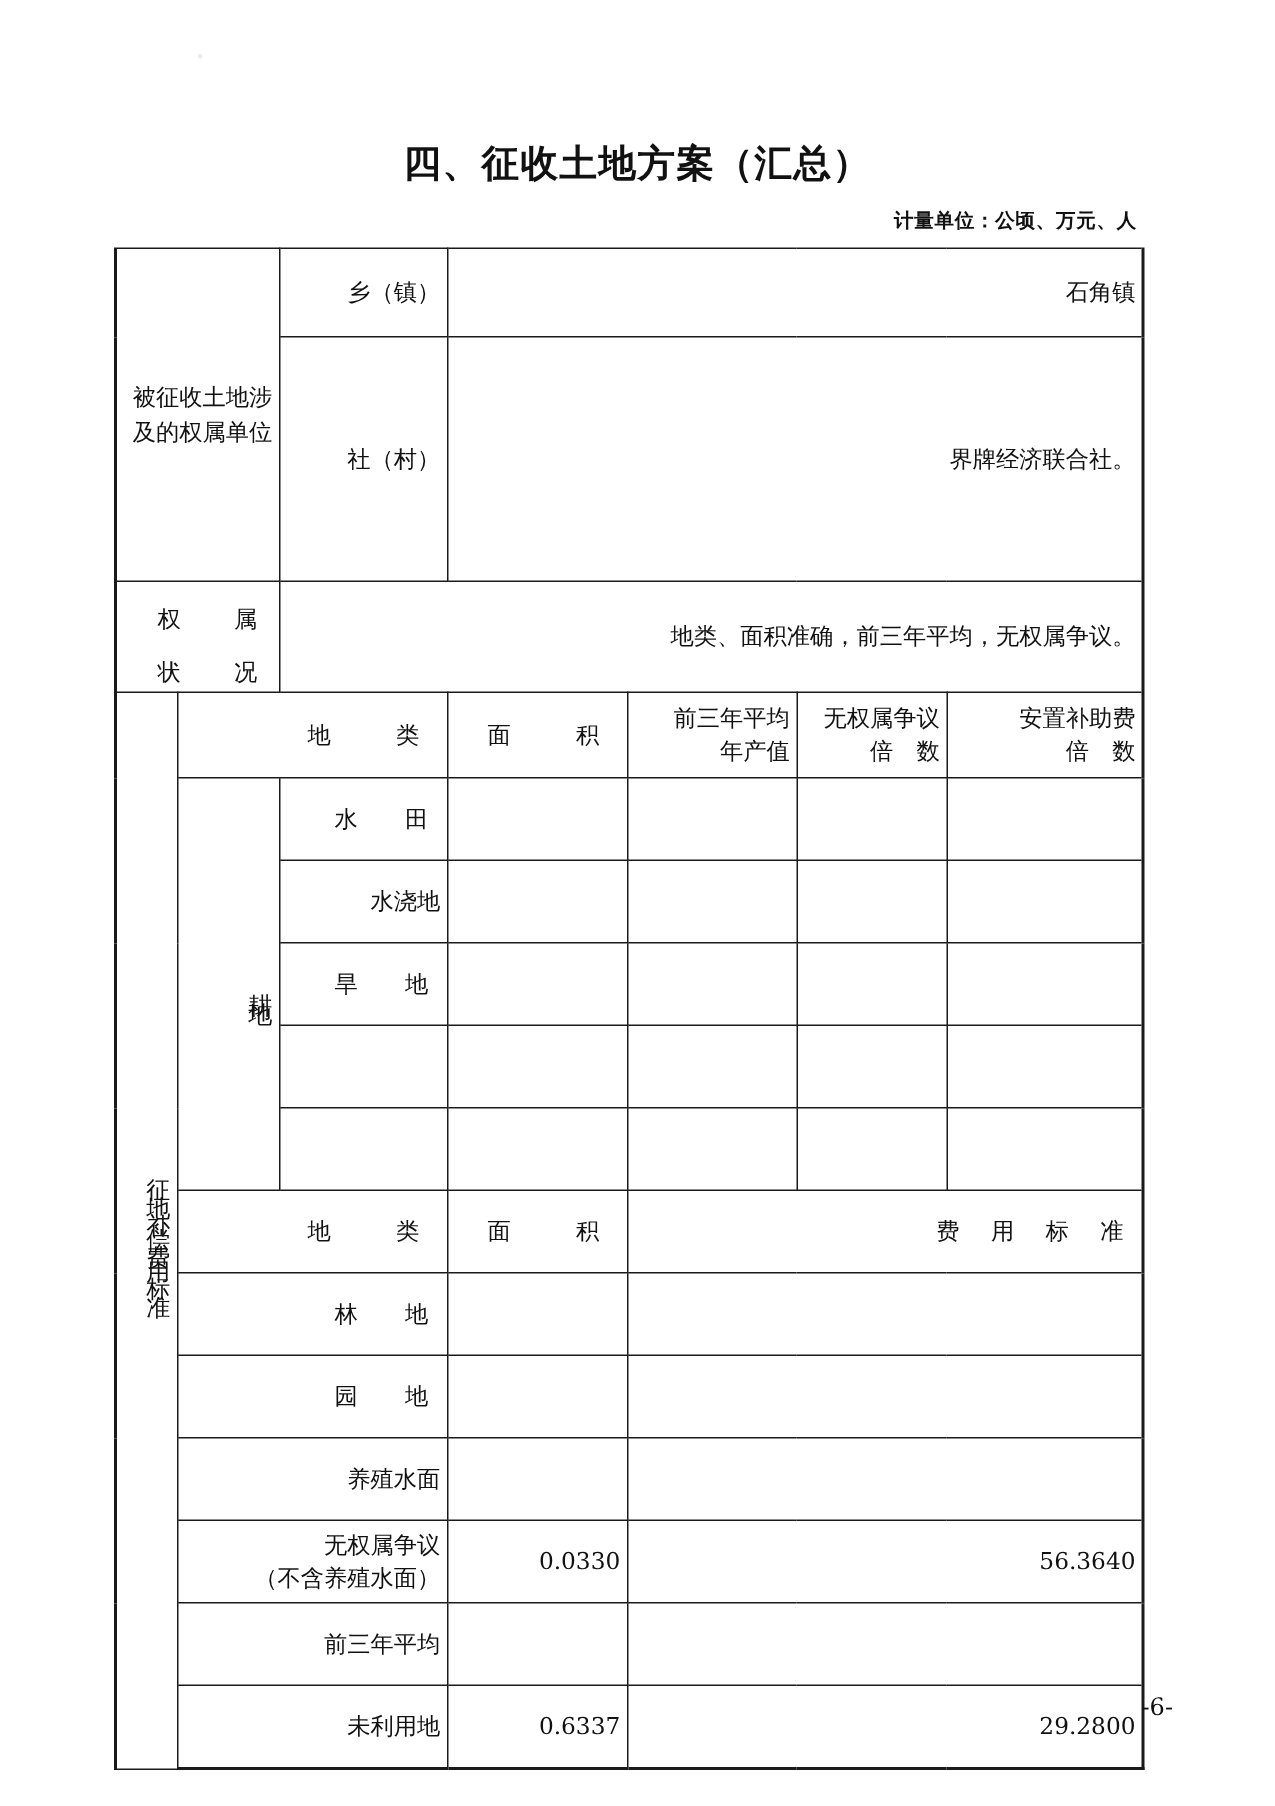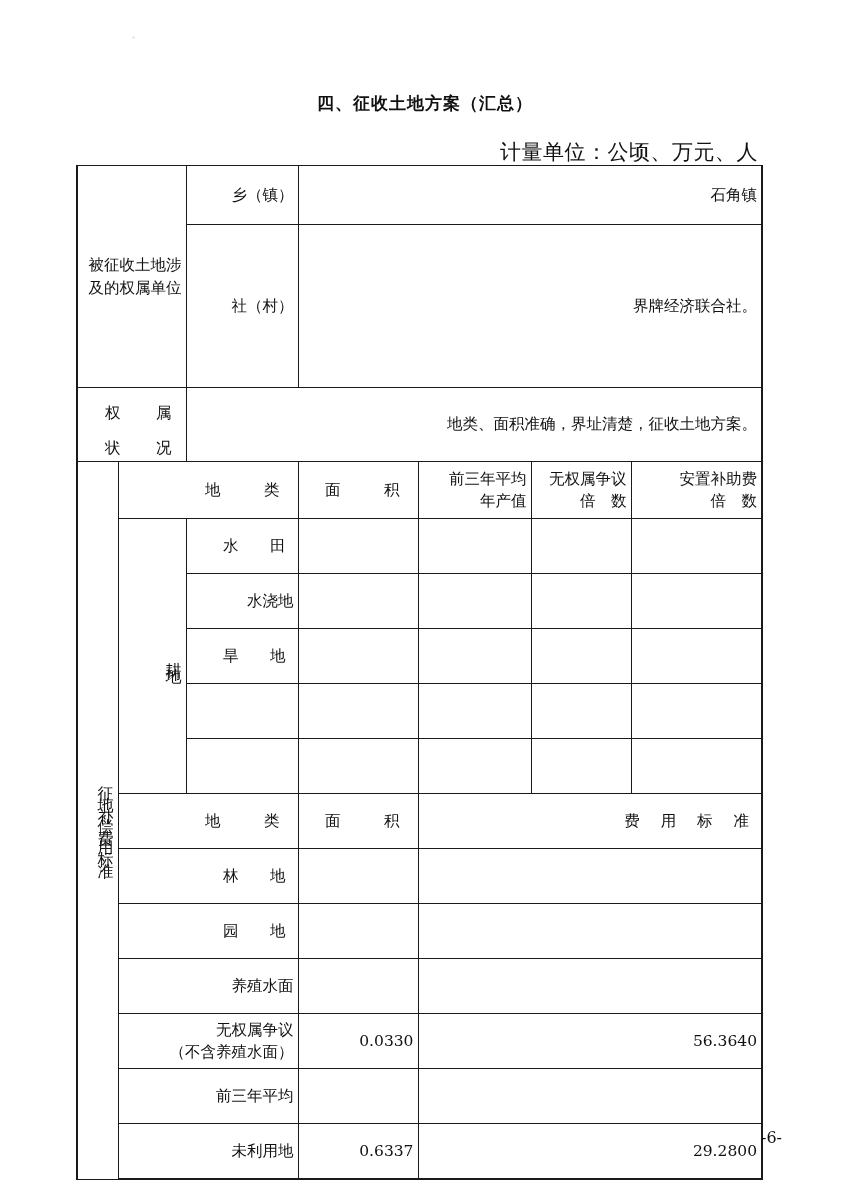--- a/index.html
+++ b/index.html
@@ -29,33 +29,34 @@
   }
   .speck-a { left: 132px; top: 36px; width: 3px; height: 3px; }
 
   
   .doc-title {
     position: absolute;
     left: 0;
     right: 0;
     top: 92px;
     text-align: center;
-    font-size: 17px;
+    font-size: 25px;
     font-weight: bold;
     letter-spacing: 1px;
     font-family: "DejaVu Sans", "Liberation Sans", sans-serif;
   }
 
   
   .unit-note {
     position: absolute;
     right: 92px;
     top: 138px;
-    font-size: 21px;
+    font-size: 13px;
     letter-spacing: 0.5px;
+    font-weight: bold;
   }
 
   
   .land-table {
     position: absolute;
     left: 76px;
     top: 165px;
     width: 685px;
     border-collapse: collapse;
     table-layout: fixed;
@@ -151,21 +152,21 @@
           <span>社（村）</span>
         </td>
         <td class="left-pad outer-r" colspan="4">界牌经济联合社。</td>
       </tr>
 
       <tr>
         <td class="outer-l" colspan="2" style="height:46px">
           <div class="quanshu">权　属</div>
           <div class="quanshu">状　况</div>
         </td>
-        <td class="outer-r" colspan="5">地类、面积准确，界址清楚，征收土地方案。</td>
+        <td class="outer-r" colspan="5">地类、面积准确，前三年平均，无权属争议。</td>
       </tr>
 
       <tr>
         <td class="outer-l" rowspan="14">
           <span class="vlabel">征地补偿费用标准</span>
         </td>
         <td colspan="2" style="height:52px">
           <span class="spaced-2">地　类</span>
         </td>
         <td>

